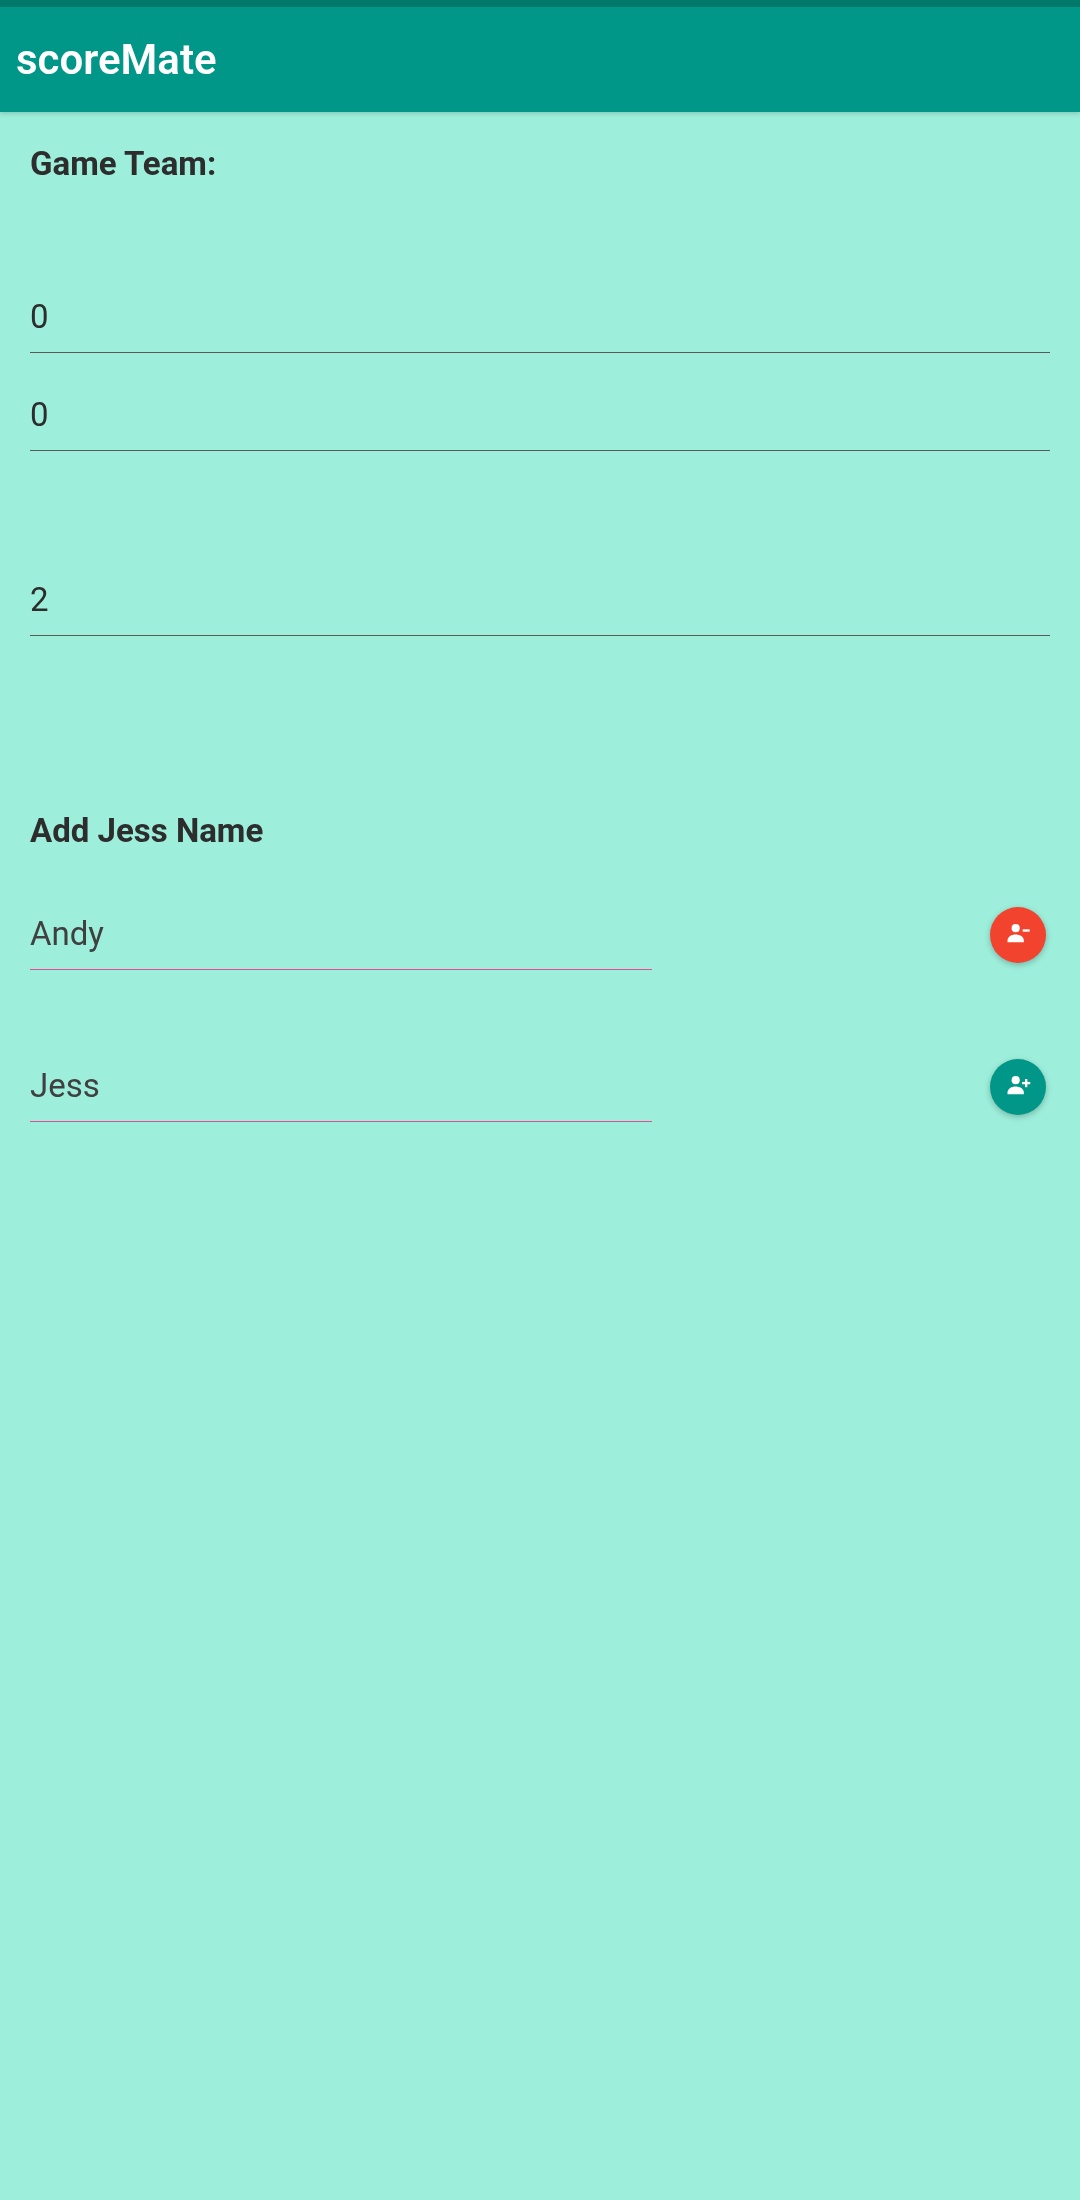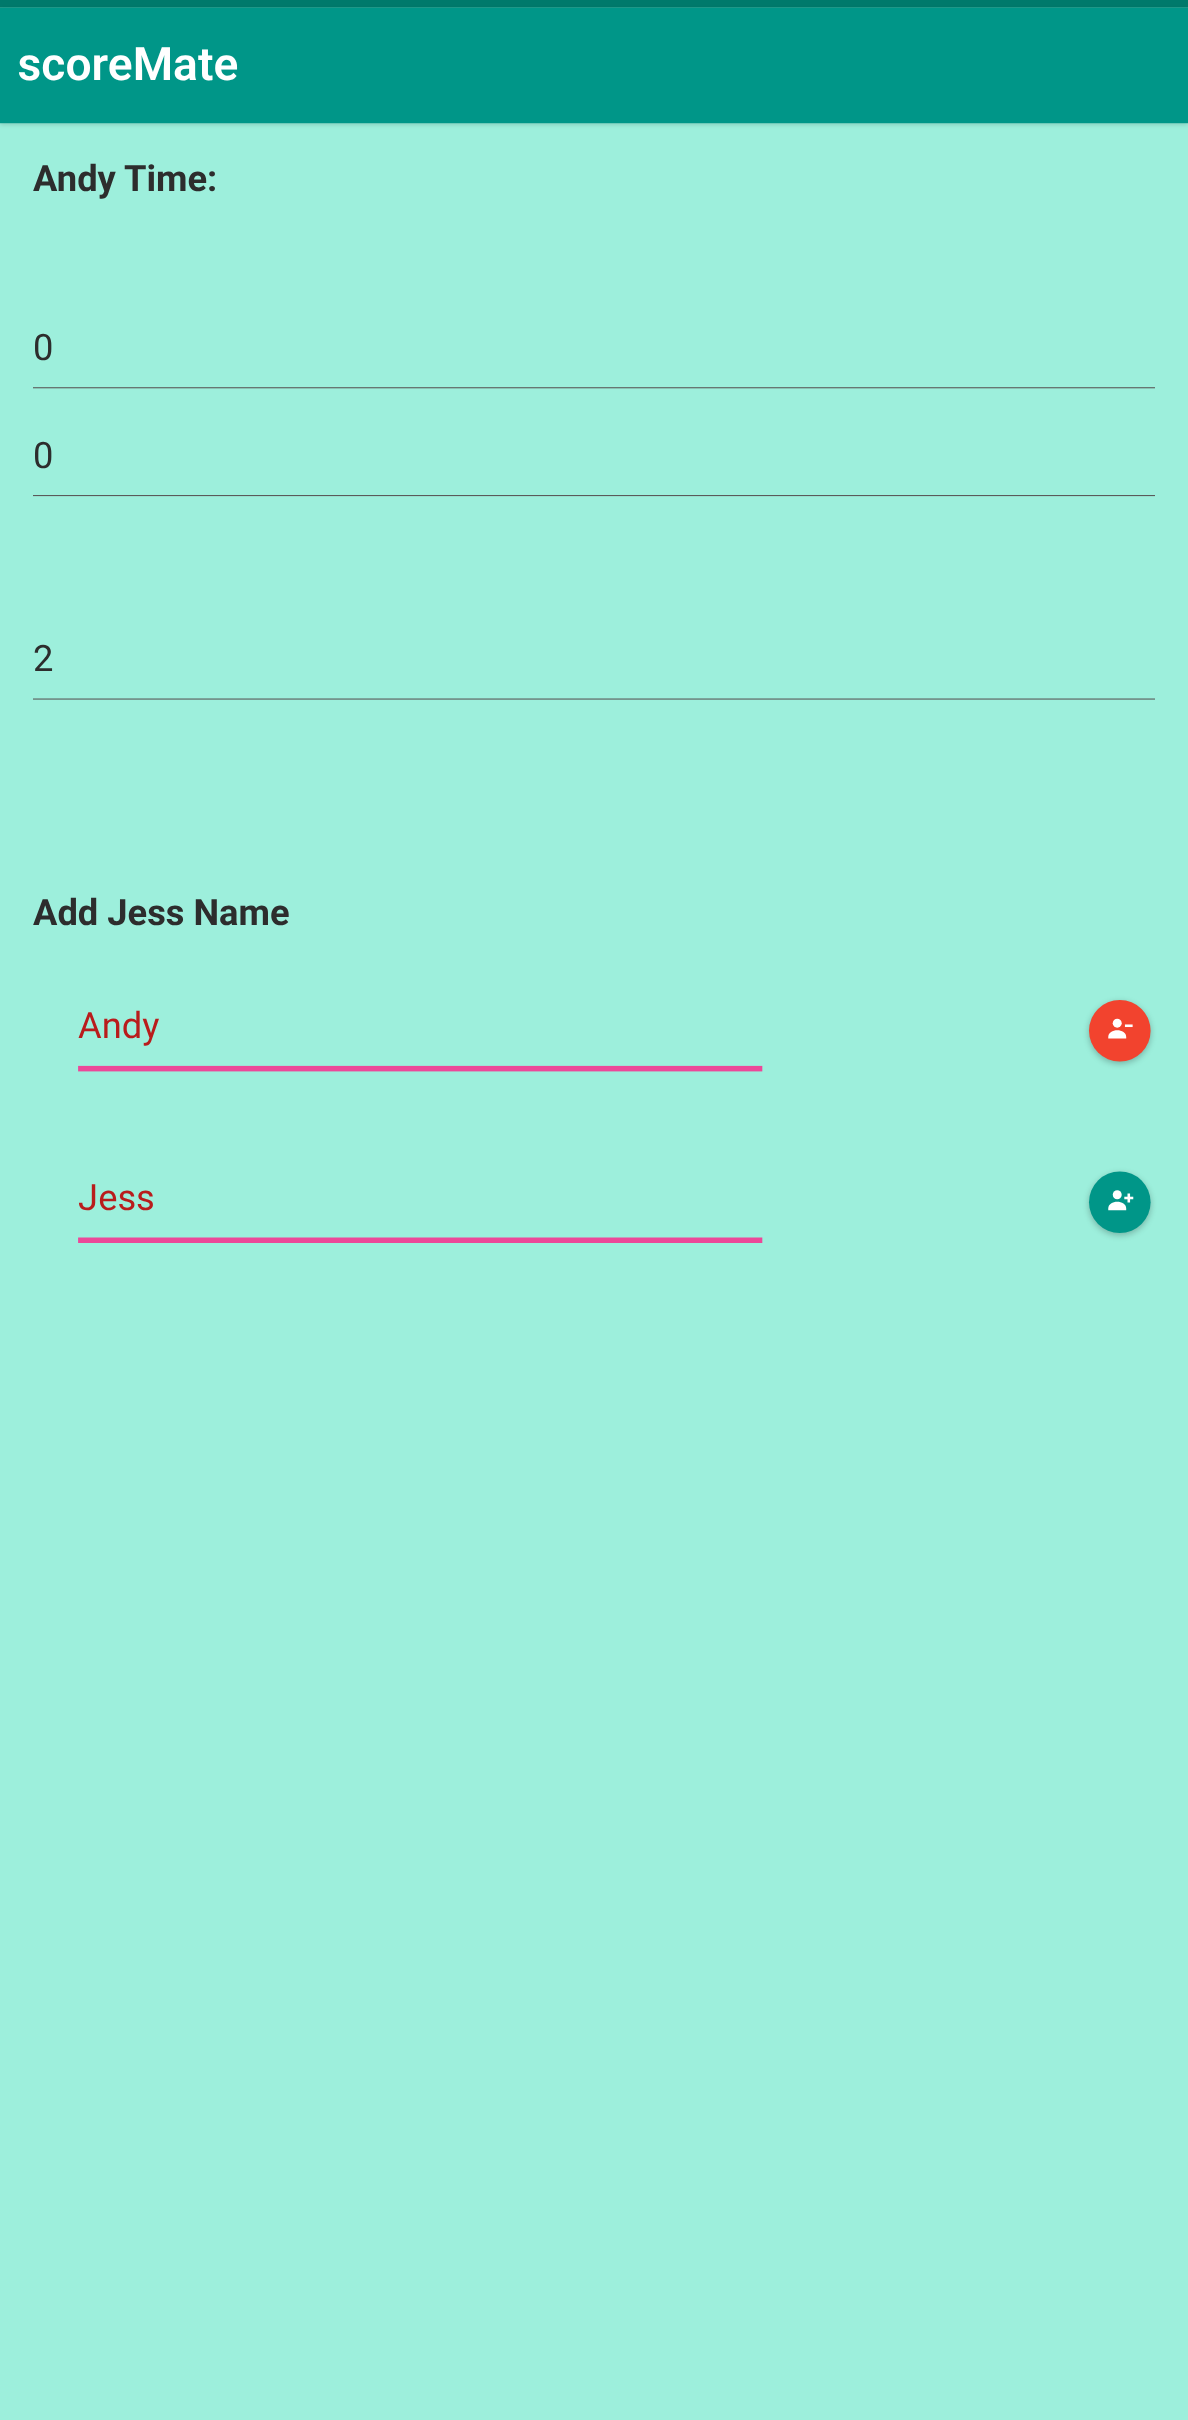--- a/index.html
+++ b/index.html
@@ -77,29 +77,28 @@
     .team-section {
       margin-top: 175px;
     }
     .team-input-row {
       display: flex;
       align-items: center;
       margin-top: 50px;
     }
     .team-input {
       border: none;
-      border-bottom: 5px solid #ec4899;
+      border-bottom: 1px solid #ec4899;
       background: transparent;
       font-size: 33px;
-      color: #b91c1c;
+      color: #404040;
       padding: 14px 0 16px 0;
       flex: 0 0 622px;
       outline: none;
       font-family: inherit;
-      margin-left: 41px;
     }
     .fab-btn {
       width: 56px;
       height: 56px;
       border-radius: 50%;
       border: none;
       display: flex;
       align-items: center;
       justify-content: center;
       margin-left: auto;
@@ -124,21 +123,21 @@
 <div class="status-bar"></div>
 
 <div class="app-bar">
   <div class="app-title">scoreMate</div>
 </div>
 
 <div class="content">
 
 
   <div class="time-section">
-    <div class="section-label">Andy Time:</div>
+    <div class="section-label">Game Team:</div>
     <div class="time-inputs">
       <div class="time-input-wrap">
         <input class="input-line" type="text" value="0" style="">
       </div>
       <div class="time-input-wrap">
         <input class="input-line" type="text" value="0" style="">
       </div>
     </div>
   </div>
 

